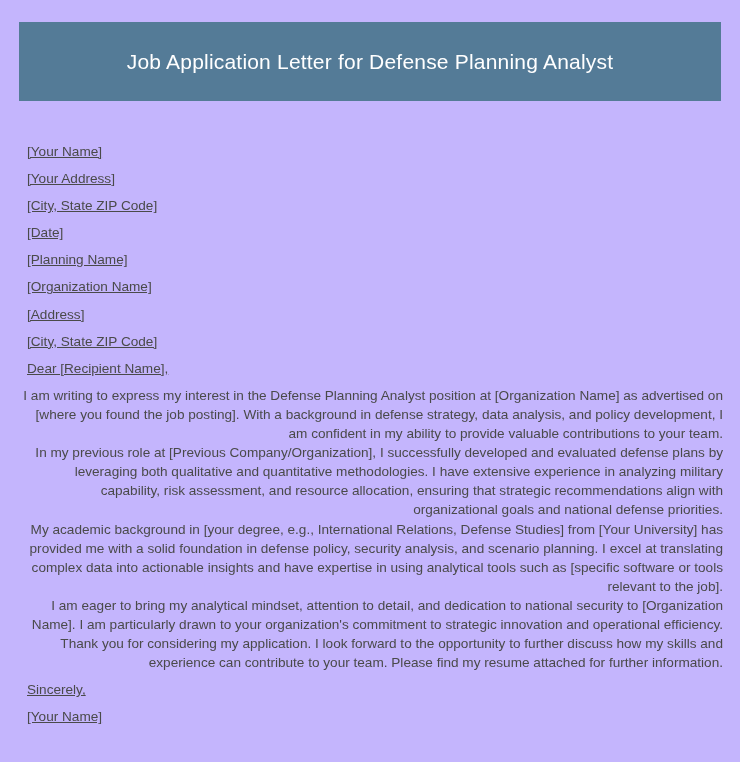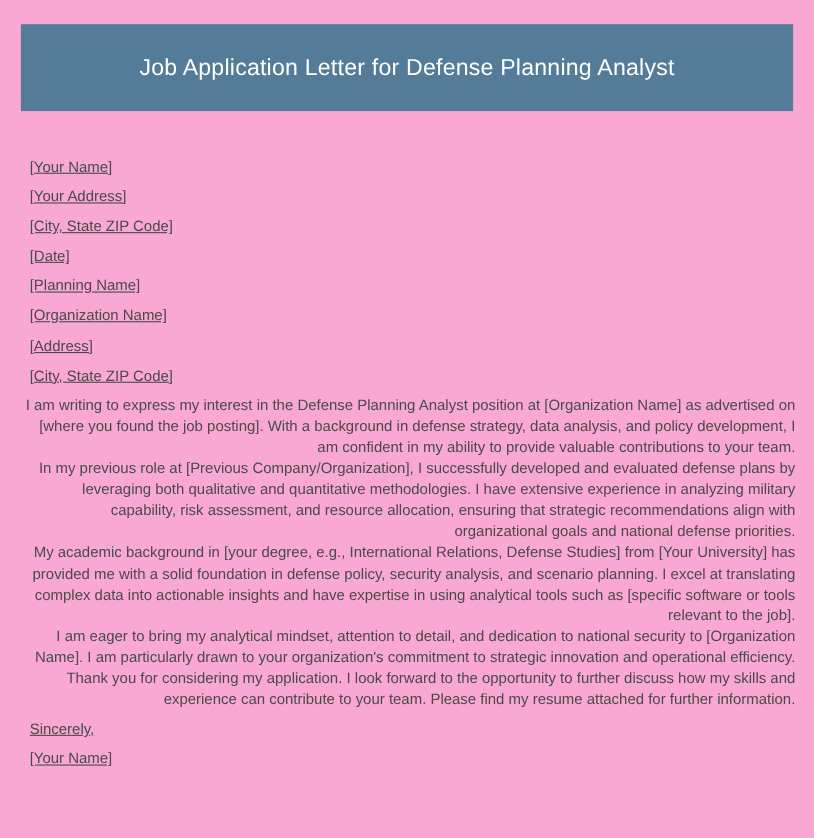--- a/index.html
+++ b/index.html
@@ -11,21 +11,21 @@
     width: 740px;
     height: 762px;
     background: #ffffff;
     font-family: "Liberation Sans", sans-serif;
     overflow: hidden;
   }
   .page {
     position: relative;
     width: 740px;
     height: 762px;
-    background: #f9a8d4;
+    background: #c4b5fd;
     box-sizing: border-box;
   }
   .letter-header {
     position: absolute;
     left: 19px;
     top: 22px;
     width: 702px;
     height: 79px;
     background: #547b97;
     display: flex;
@@ -85,20 +85,21 @@
       <div class="letter-line">[Date]</div>
     </div>
 
     <div>
       <div class="letter-line">[Planning Name]</div>
       <div class="letter-line">[Organization Name]</div>
       <div class="letter-line">[Address]</div>
       <div class="letter-line">[City, State ZIP Code]</div>
     </div>
 
+    <div class="letter-line">Dear [Recipient Name],</div>
 
     <p class="letter-para">I am writing to express my interest in the Defense Planning Analyst position at [Organization Name] as advertised on [where you found the job posting]. With a background in defense strategy, data analysis, and policy development, I am confident in my ability to provide valuable contributions to your team.</p>
     <p class="letter-para">In my previous role at [Previous Company/Organization], I successfully developed and evaluated defense plans by leveraging both qualitative and quantitative methodologies. I have extensive experience in analyzing military capability, risk assessment, and resource allocation, ensuring that strategic recommendations align with organizational goals and national defense priorities.</p>
     <p class="letter-para">My academic background in [your degree, e.g., International Relations, Defense Studies] from [Your University] has provided me with a solid foundation in defense policy, security analysis, and scenario planning. I excel at translating complex data into actionable insights and have expertise in using analytical tools such as [specific software or tools relevant to the job].</p>
     <p class="letter-para">I am eager to bring my analytical mindset, attention to detail, and dedication to national security to [Organization Name]. I am particularly drawn to your organization's commitment to strategic innovation and operational efficiency.</p>
     <p class="letter-para">Thank you for considering my application. I look forward to the opportunity to further discuss how my skills and experience can contribute to your team. Please find my resume attached for further information.</p>
 
     <div class="letter-line">Sincerely,</div>
     <div class="letter-line">[Your Name]</div>
 

